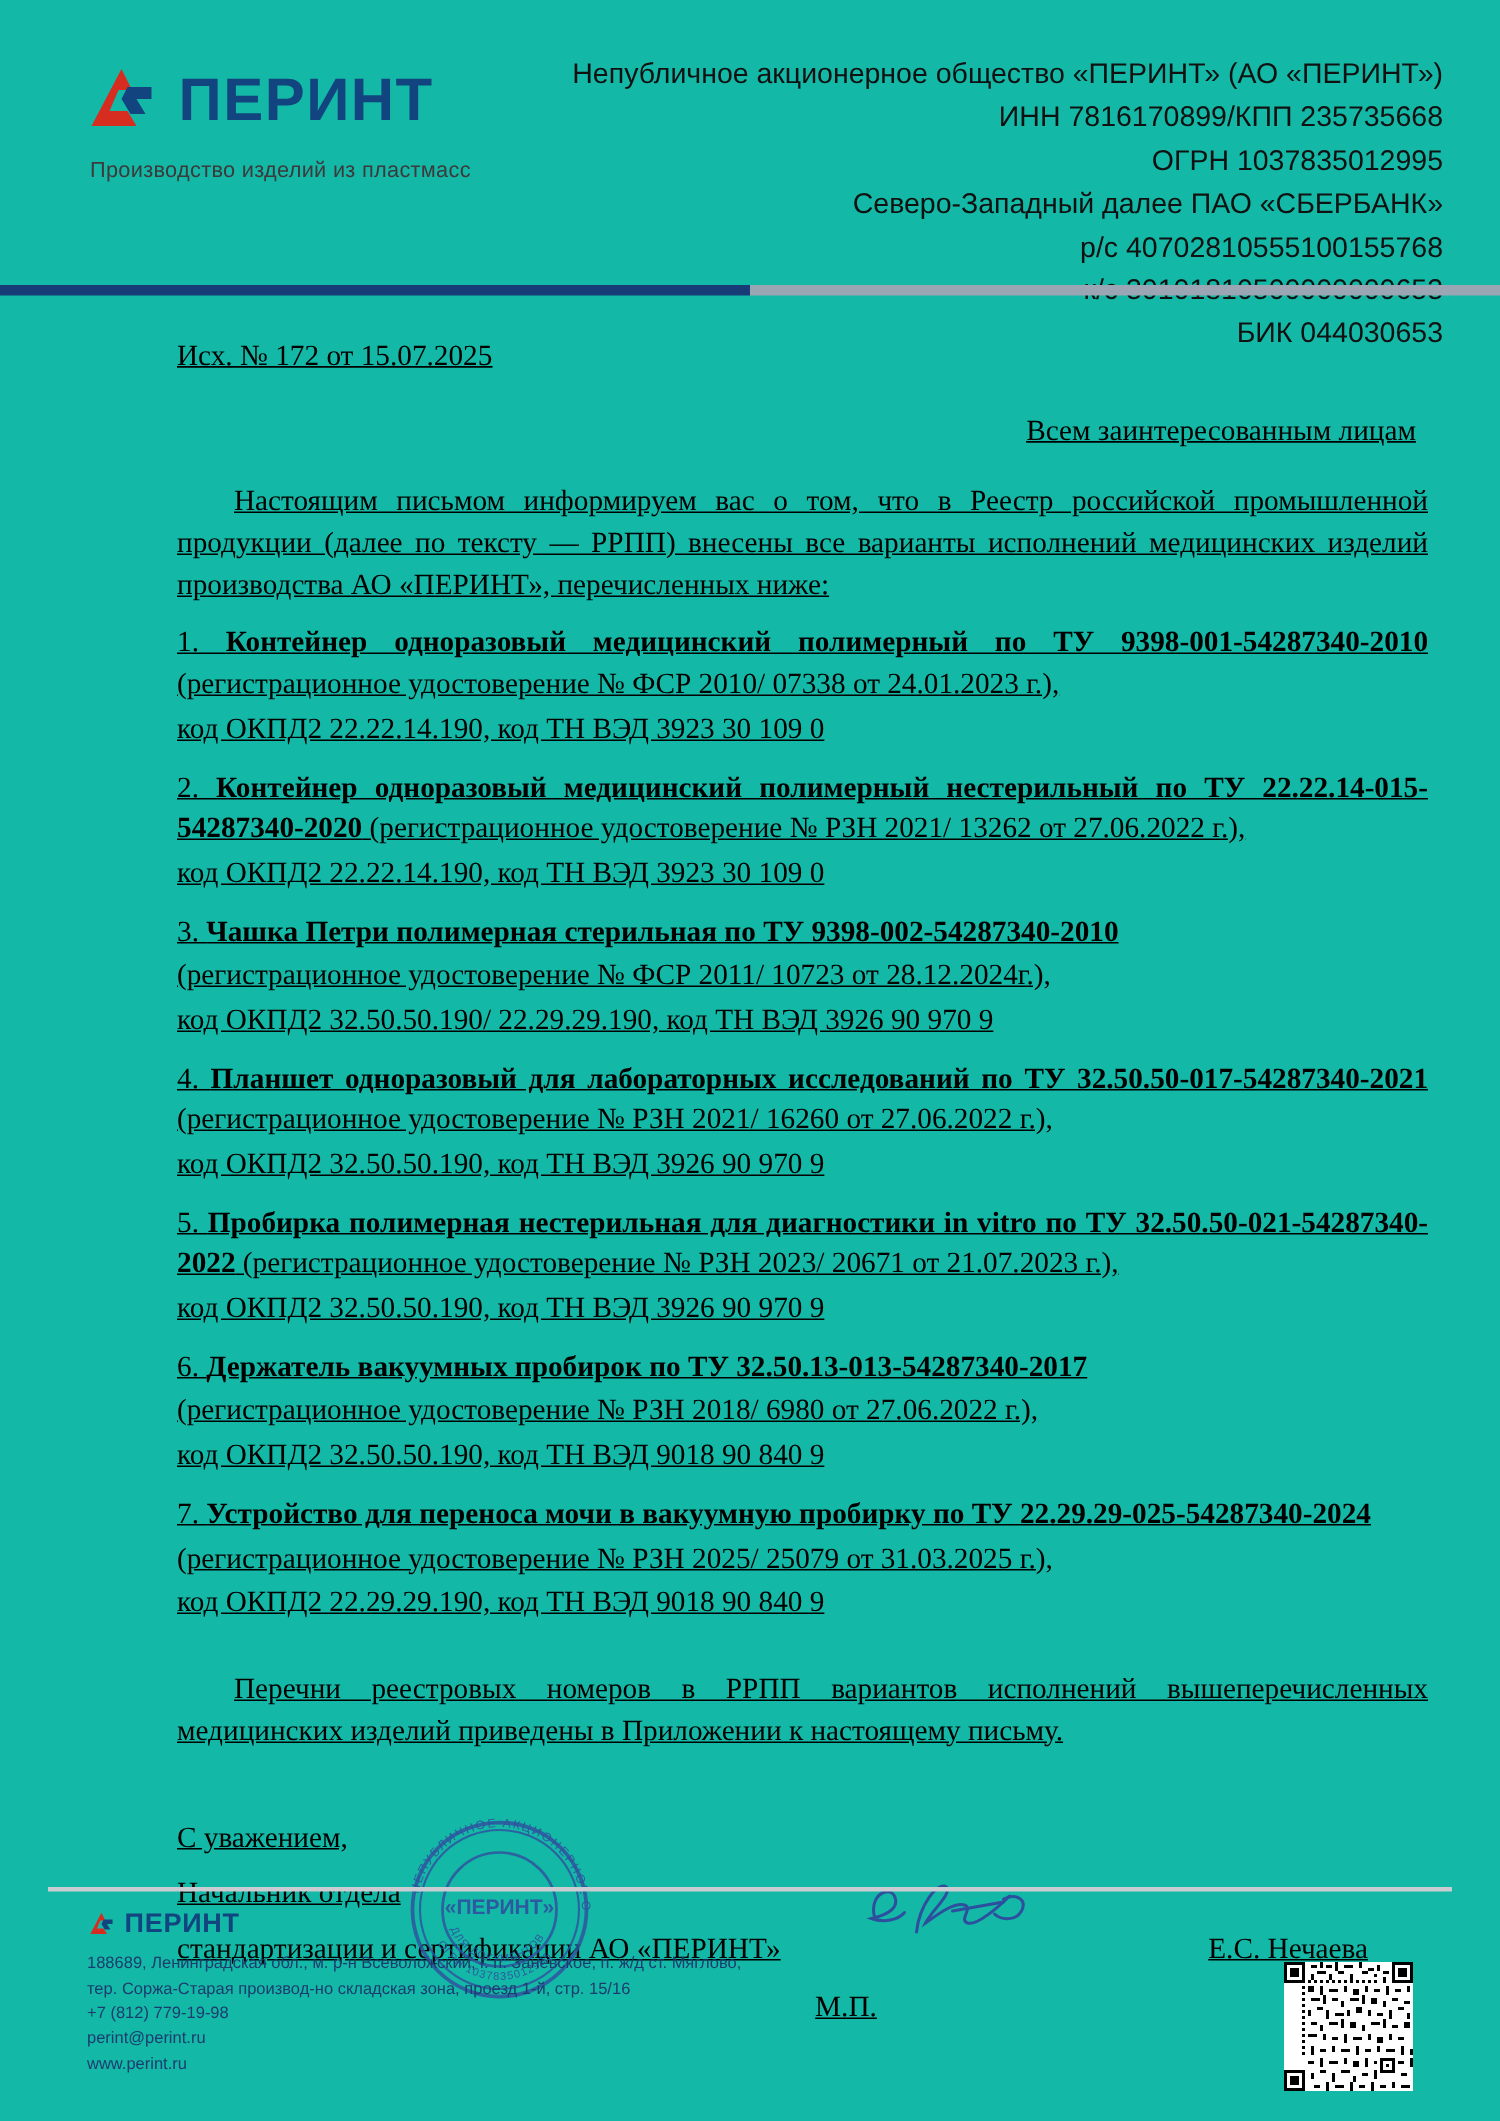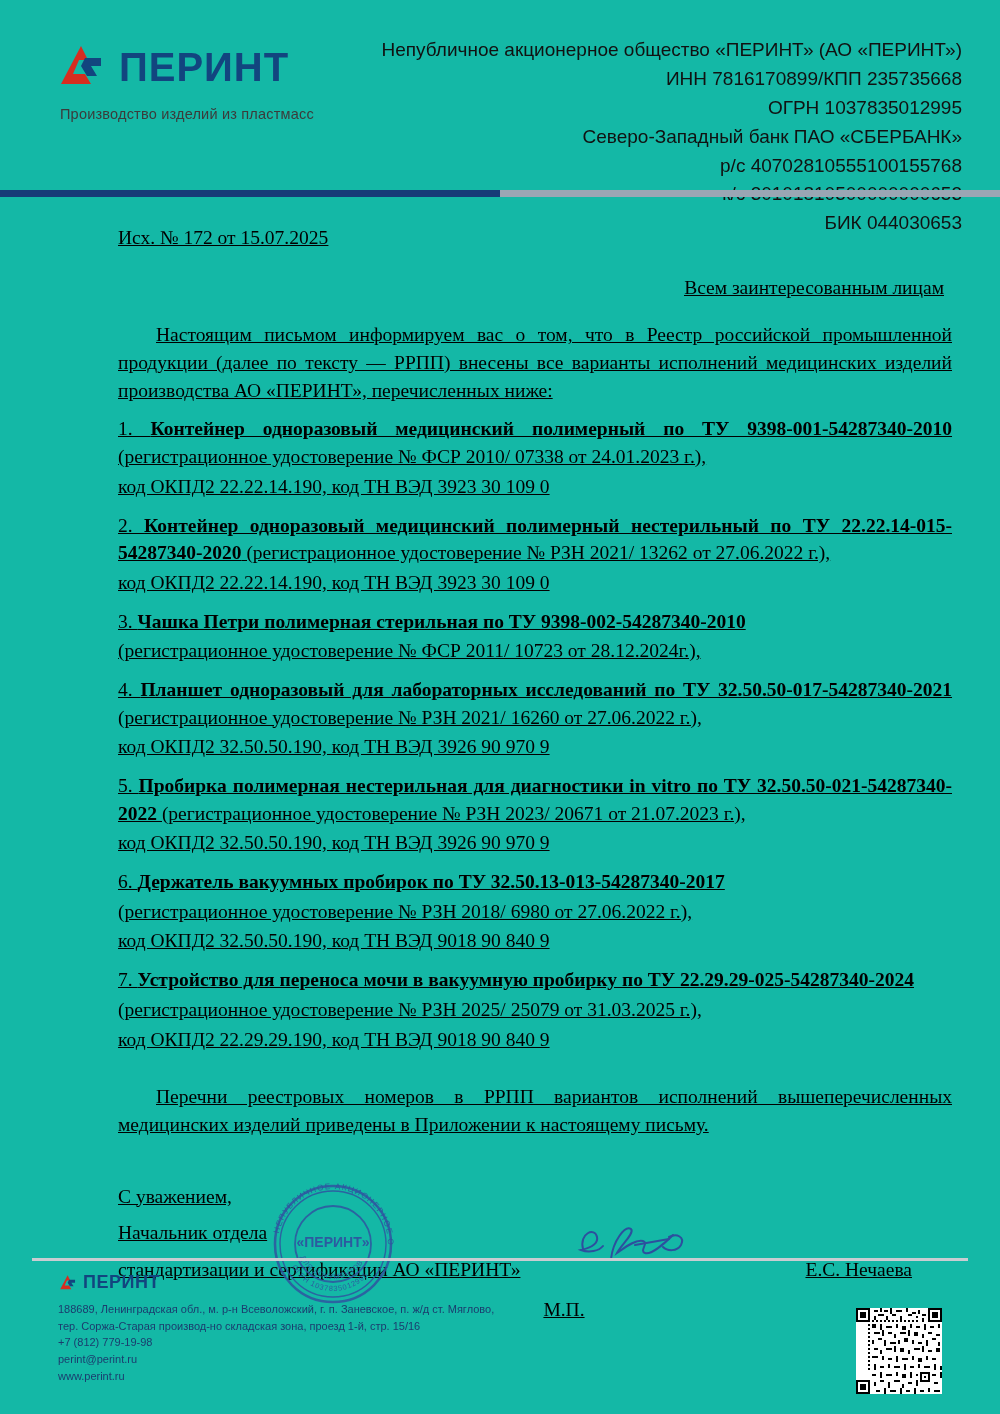--- a/index.html
+++ b/index.html
@@ -226,21 +226,21 @@
         </div>
         <div class="logo-word">ПЕРИНТ</div>
       </div>
       <div class="logo-sub">Производство изделий из пластмасс</div>
     </div>
 
     <div class="req-block">
       <div>Непубличное акционерное общество «ПЕРИНТ» (АО «ПЕРИНТ»)</div>
       <div>ИНН 7816170899/КПП 235735668</div>
       <div>ОГРН 1037835012995</div>
-      <div>Северо-Западный банк ПАО «СБЕРБАНК»</div>
+      <div>Северо-Западный далее ПАО «СБЕРБАНК»</div>
       <div>р/с 40702810555100155768</div>
       <div>к/с 30101810500000000653</div>
       <div>БИК 044030653</div>
     </div>
   </div>
 
   <div class="hr-band">
     <div class="seg1"></div>
     <div class="seg2"></div>
   </div>
@@ -262,20 +262,21 @@
       </div>
 
       <div class="item">
         <span>2. </span><b>Контейнер одноразовый медицинский полимерный нестерильный по ТУ 22.22.14-015-54287340-2020</b><span> (регистрационное удостоверение № РЗН 2021/ 13262 от 27.06.2022 г.),</span>
         <span class="sub">код ОКПД2 22.22.14.190, код ТН ВЭД 3923 30 109 0</span>
       </div>
 
       <div class="item">
         <span>3. </span><b>Чашка Петри полимерная стерильная по ТУ 9398-002-54287340-2010</b>
         <span class="sub">(регистрационное удостоверение № ФСР 2011/ 10723 от 28.12.2024г.),</span>
+        <span class="sub">код ОКПД2 32.50.50.190/ 22.29.29.190, код ТН ВЭД 3926 90 970 9</span>
       </div>
 
       <div class="item">
         <span>4. </span><b>Планшет одноразовый для лабораторных исследований по ТУ 32.50.50-017-54287340-2021</b><span> (регистрационное удостоверение № РЗН 2021/ 16260 от 27.06.2022 г.),</span>
         <span class="sub">код ОКПД2 32.50.50.190, код ТН ВЭД 3926 90 970 9</span>
       </div>
 
       <div class="item">
         <span>5. </span><b>Пробирка полимерная нестерильная для диагностики in vitro по ТУ 32.50.50-021-54287340-2022</b><span> (регистрационное удостоверение № РЗН 2023/ 20671 от 21.07.2023 г.),</span>
         <span class="sub">код ОКПД2 32.50.50.190, код ТН ВЭД 3926 90 970 9</span>

